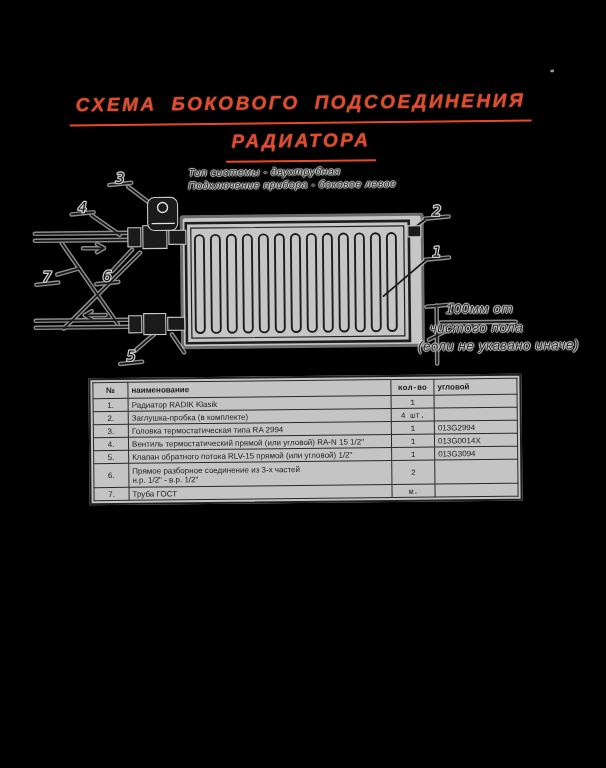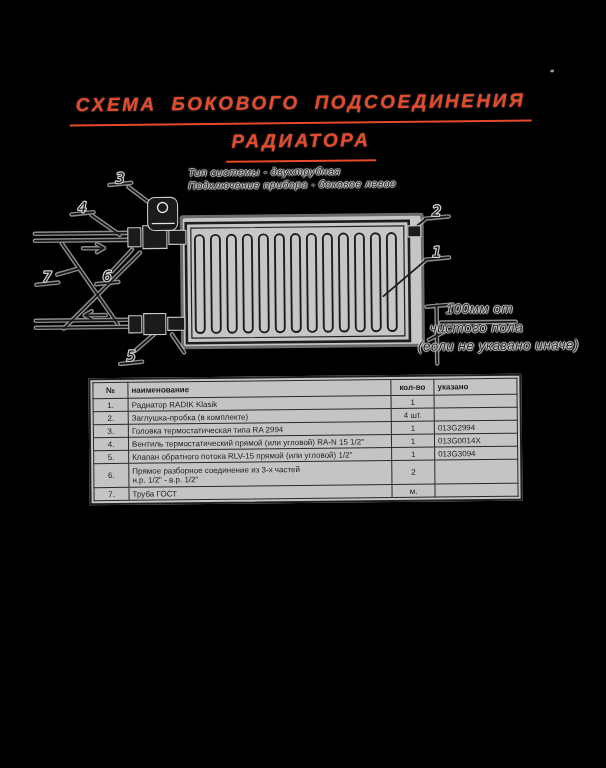--- a/index.html
+++ b/index.html
@@ -34,21 +34,21 @@
   
   #spec-wrap{position:absolute;left:88px;top:376px;width:433px;background:#c4c4c4;
         border:2px solid #1f1f1f;padding:2px;box-sizing:border-box;}
   table{width:100%;border-collapse:collapse;table-layout:fixed;background:#c4c4c4;
         border:1.2px solid #222;}
   th,td{border:1px solid #2a2a2a;color:#1b1b1b;font-size:8px;line-height:9px;
         padding:1px 3px;overflow:hidden;white-space:nowrap;}
   th{font-weight:bold;text-align:left;height:13px;}
   td{height:10px;}
   .c-num{width:28px;text-align:center;}
-  .c-qty{width:36px;text-align:center;}
+  .c-qty{width:36px;text-align:center;font-family:Liberation Mono, monospace;}
   .c-art{width:76px;text-align:left;}
   .speck{position:absolute;width:4px;height:3px;background:#9a9a9a;border-radius:50%;}
 </style>
 </head>
 <body>
 
 <div id="page">
 
   <div id="title" style="color:#e8492b;">
     <div><span class="title-line">СХЕМА БОКОВОГО ПОДСОЕДИНЕНИЯ</span></div>
@@ -145,21 +145,21 @@
     <div class="n3">(если не указано иначе)</div>
   </div>
 
   <div id="spec-wrap">
     <table>
       <thead>
         <tr>
           <th class="c-num">№</th>
           <th>наименование</th>
           <th class="c-qty">кол-во</th>
-          <th class="c-art">указано</th>
+          <th class="c-art">угловой</th>
         </tr>
       </thead>
       <tbody>
         <tr>
           <td class="c-num">1.</td>
           <td>Радиатор RADIK Klasik</td>
           <td class="c-qty">1</td>
           <td class="c-art"></td>
         </tr>
         <tr>

